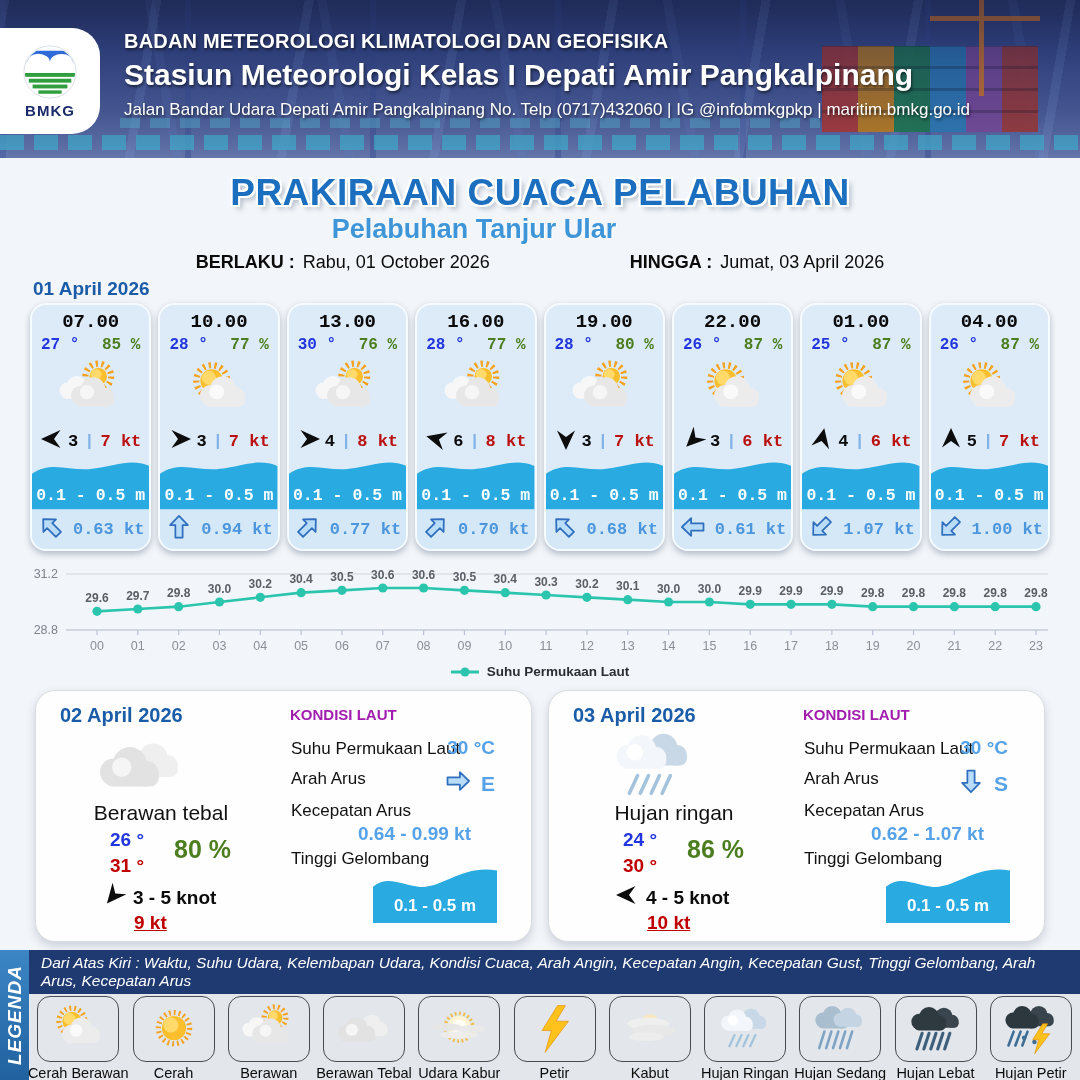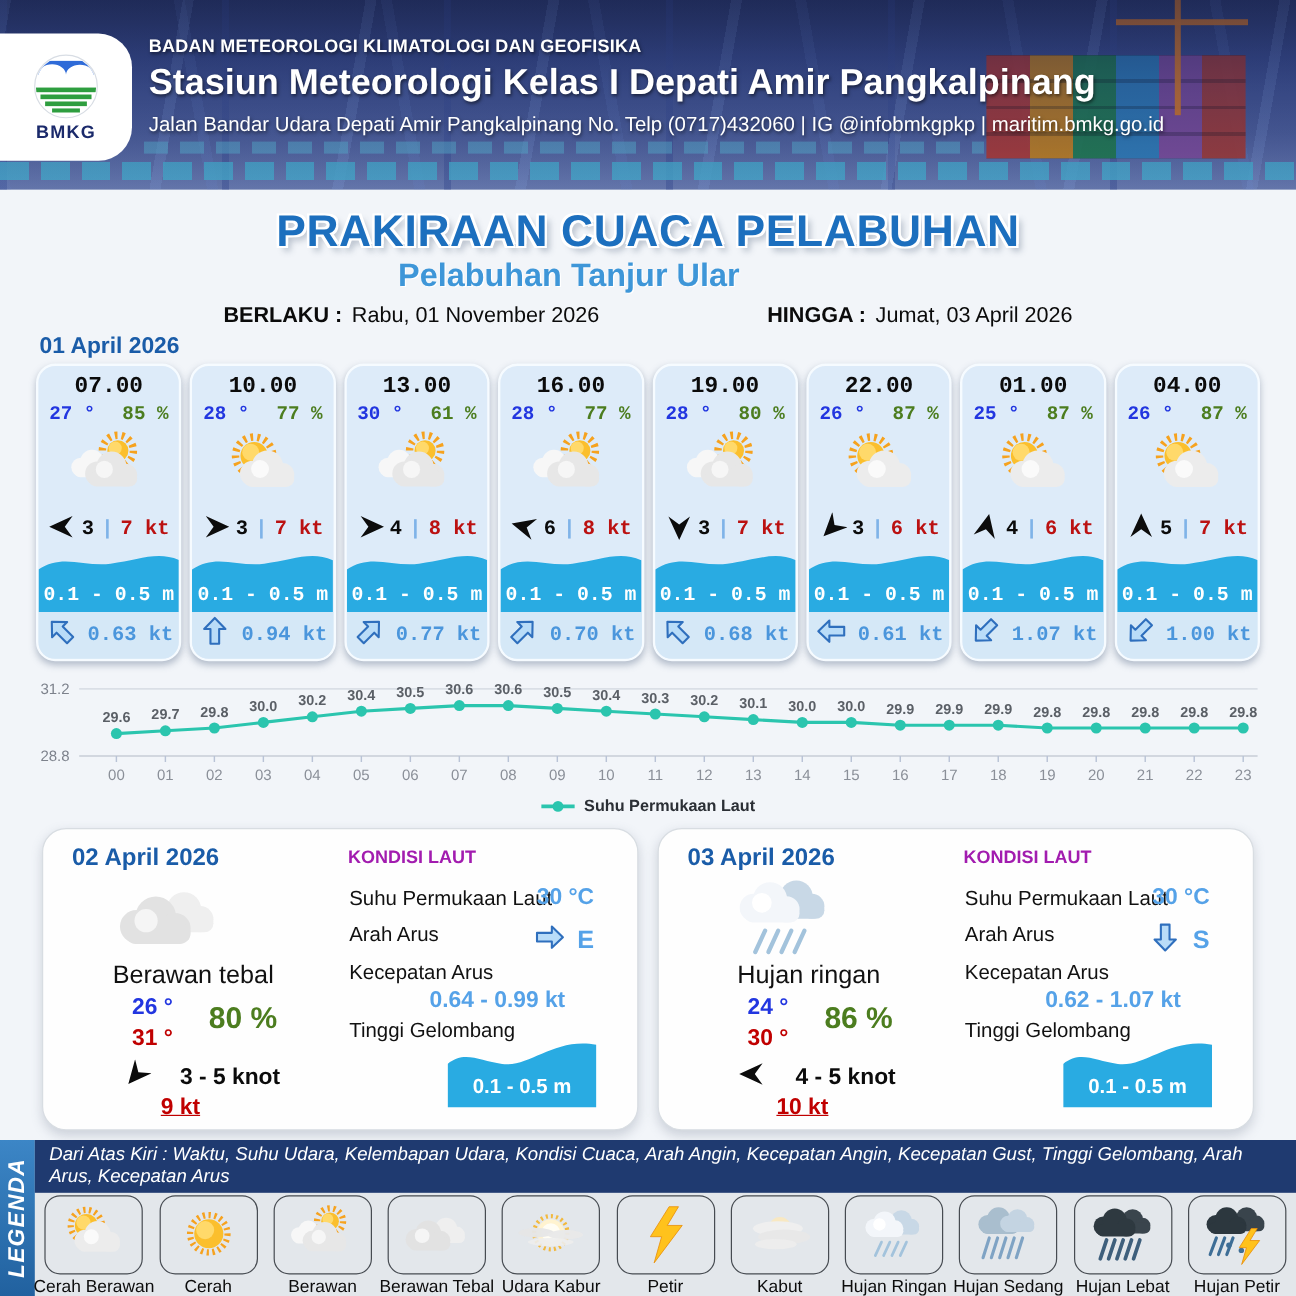--- a/index.html
+++ b/index.html
@@ -19,25 +19,25 @@
       repeating-linear-gradient(0deg, transparent 0 19px, rgba(0,0,0,.25) 19px 22px),
       repeating-linear-gradient(90deg,#c0392b 0 36px,#d68910 36px 72px,#1e8449 72px 108px,#2e86c1 108px 144px,#884ea0 144px 180px,#b03a2e 180px 216px);}
   .crane-v{position:absolute;right:96px;top:0;width:5px;height:96px;background:#E67E22;opacity:.95;}
   .crane-h{position:absolute;right:40px;top:16px;width:110px;height:5px;background:#E67E22;opacity:.95;}
   .seats{position:absolute;left:0;right:0;bottom:8px;height:15px;opacity:.8;
     background:repeating-linear-gradient(90deg,#49b6d6 0 24px, transparent 24px 34px);}
   .seats2{position:absolute;left:120px;right:260px;bottom:30px;height:10px;opacity:.5;
     background:repeating-linear-gradient(90deg,#5fc3de 0 20px, transparent 20px 30px);}
   .header .shade{position:absolute;inset:0;
     background:linear-gradient(180deg, rgba(15,25,70,.55), rgba(25,40,95,.35) 45%, rgba(30,45,100,.12));}
-  .logo{position:absolute;left:0;top:28px;width:110px;height:106px;background:#fff;
+  .logo{position:absolute;left:0;top:28px;width:100px;height:106px;background:#fff;
     border-radius:0 28px 28px 0;display:flex;flex-direction:column;align-items:center;justify-content:center;z-index:5;}
   .logo-label{font-size:15px;font-weight:bold;color:#1b2a6b;letter-spacing:1px;margin-top:1px;}
   .h-text{position:absolute;left:124px;top:30px;z-index:5;color:#fff;text-shadow:1px 2px 3px rgba(0,0,0,.55);}
-  .h-line1{font-size:15px;font-weight:bold;letter-spacing:.2px;}
+  .h-line1{font-size:20px;font-weight:bold;letter-spacing:.2px;}
   .h-line2{font-size:30px;font-weight:bold;margin-top:5px;}
   .h-line3{font-size:17px;margin-top:8px;font-weight:400;}
 
   
   .title-main{position:absolute;left:0;top:172px;width:1080px;text-align:center;
     font-size:37px;font-weight:800;color:#1C6FBE;letter-spacing:.5px;
     text-shadow:2px 2px 0 #fff,-2px 2px 0 #fff,2px -2px 0 #fff,-2px -2px 0 #fff,4px 4px 5px rgba(60,80,110,.35);}
   .title-sub{position:absolute;left:0;top:214px;width:948px;text-align:center;
     font-size:27px;font-weight:bold;color:#3E96D8;text-shadow:1px 1px 0 #fff;}
   .valid-row{position:absolute;left:0;top:252px;width:1080px;display:flex;justify-content:center;gap:140px;font-size:18px;color:#0b0b0b;}
@@ -70,21 +70,21 @@
   
   .days{position:absolute;left:35px;top:690px;width:1010px;display:flex;gap:16px;}
   .day-card{position:relative;flex:1;height:250px;background:#FEFEFE;border:1px solid #D8DDE2;border-radius:20px;
     box-shadow:0 4px 9px rgba(120,130,150,.3);}
   .dc-date{position:absolute;left:24px;top:13px;font-size:20px;font-weight:bold;color:#1A5CA8;}
   .dc-icon{position:absolute;left:46px;top:34px;}
   .dc-cond{position:absolute;left:20px;top:110px;width:210px;text-align:center;font-size:21px;color:#111;}
   .dc-tmin{position:absolute;left:74px;top:138px;font-size:19px;font-weight:bold;color:#2236E0;}
   .dc-tmax{position:absolute;left:74px;top:164px;font-size:19px;font-weight:bold;color:#C00000;}
   .dc-hum{position:absolute;left:138px;top:144px;font-size:25px;font-weight:bold;color:#4C7D1F;}
-  .dc-wind{position:absolute;left:66px;top:192px;display:flex;align-items:center;gap:24px;font-size:19px;font-weight:bold;color:#0b0b0b;}
+  .dc-wind{position:absolute;left:66px;top:192px;display:flex;align-items:center;gap:7px;font-size:19px;font-weight:bold;color:#0b0b0b;}
   .dc-gust{position:absolute;left:98px;top:221px;font-size:19px;font-weight:bold;color:#C00000;text-decoration:underline;}
   .sea-title{position:absolute;left:254px;top:15px;font-size:15px;font-weight:bold;color:#a21caf;}
   .sea-label{position:absolute;left:255px;font-size:17px;color:#111;}
   .sea-val{position:absolute;font-size:19px;font-weight:bold;color:#55A2E8;}
   .sea-dir{position:absolute;display:flex;align-items:center;gap:9px;font-size:21px;font-weight:bold;color:#55A2E8;}
   .sea-wave{position:absolute;right:34px;top:170px;width:124px;height:62px;}
   .sea-wave svg{position:absolute;inset:0;width:100%;height:100%;}
   .sea-wave span{position:absolute;bottom:7px;width:100%;text-align:center;color:#fff;font-weight:bold;font-size:17px;}
 
   
@@ -134,21 +134,21 @@
     <div class="h-text">
       <div class="h-line1">BADAN METEOROLOGI KLIMATOLOGI DAN GEOFISIKA</div>
       <div class="h-line2">Stasiun Meteorologi Kelas I Depati Amir Pangkalpinang</div>
       <div class="h-line3">Jalan Bandar Udara Depati Amir Pangkalpinang No. Telp (0717)432060 | IG @infobmkgpkp | maritim.bmkg.go.id</div>
     </div>
   </div>
 
   <div class="title-main">PRAKIRAAN CUACA PELABUHAN</div>
   <div class="title-sub">Pelabuhan Tanjur Ular</div>
   <div class="valid-row">
-    <div><b>BERLAKU :</b><span>Rabu, 01 November 2026</span></div>
+    <div><b>BERLAKU :</b><span>Rabu, 01 October 2026</span></div>
     <div><b>HINGGA :</b><span>Jumat, 03 April 2026</span></div>
   </div>
 
   <div class="fdate">01 April 2026</div>
   <div class="cards-row" id="cards-row">
       <div class="fcard">
   <div class="ftime">07.00</div>
   <div class="frow">
     <span class="ftemp">27 °</span>
     <span class="fhum">85 %</span>
@@ -240,21 +240,21 @@
                 <path d="M12 2.5 L19.6 10.4 L15.1 10.4 L15.1 21 L8.9 21 L8.9 10.4 L4.4 10.4 Z" fill="#B9DCF8" stroke="#2F6FBD" stroke-width="1.5" stroke-linejoin="round"></path>
               </g>
             </svg></span>
     <span>0.94 kt</span>
   </div>
 </div>
       <div class="fcard">
   <div class="ftime">13.00</div>
   <div class="frow">
     <span class="ftemp">30 °</span>
-    <span class="fhum">61 %</span>
+    <span class="fhum">76 %</span>
   </div>
   <div class="ficon">
           <svg width="88" height="62" viewBox="0 0 72 60">
             <circle cx="43" cy="17" r="12.5" fill="none" stroke="#F6A21E" stroke-width="6" stroke-dasharray="2.2 3.4"></circle>
             <circle cx="43" cy="17" r="8.5" fill="#FBBF2D"></circle>
             <circle cx="40.875" cy="14.875" r="5.27" fill="#FFD96A"></circle>
             <g fill="#F7F7F7">
               <circle cx="13.1" cy="30.3" r="7.65"></circle>
               <circle cx="22.1" cy="25.8" r="9.450000000000001"></circle>
               <circle cx="31.1" cy="31.2" r="7.2"></circle>

